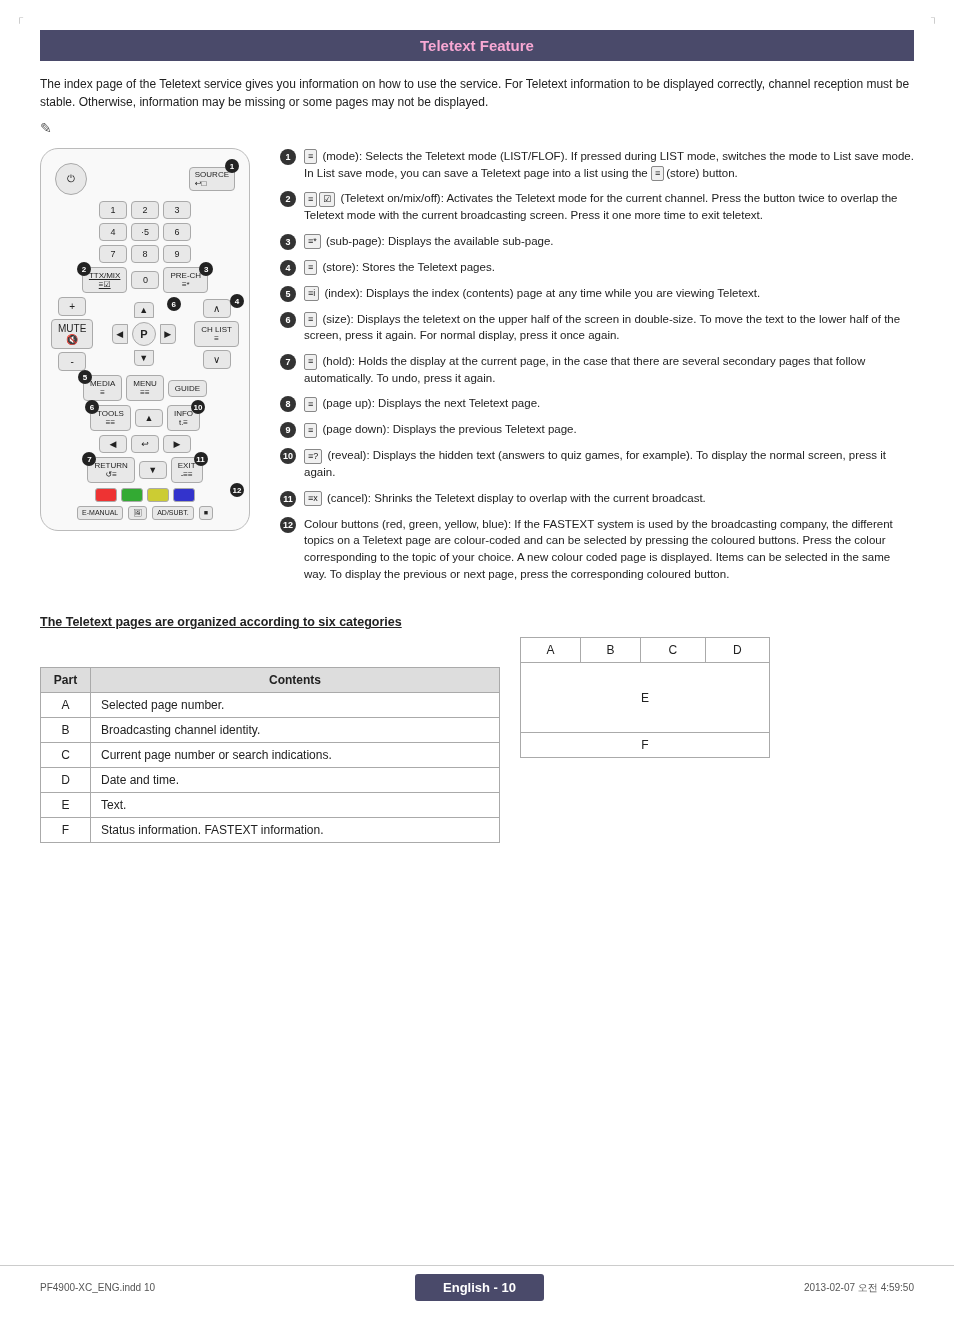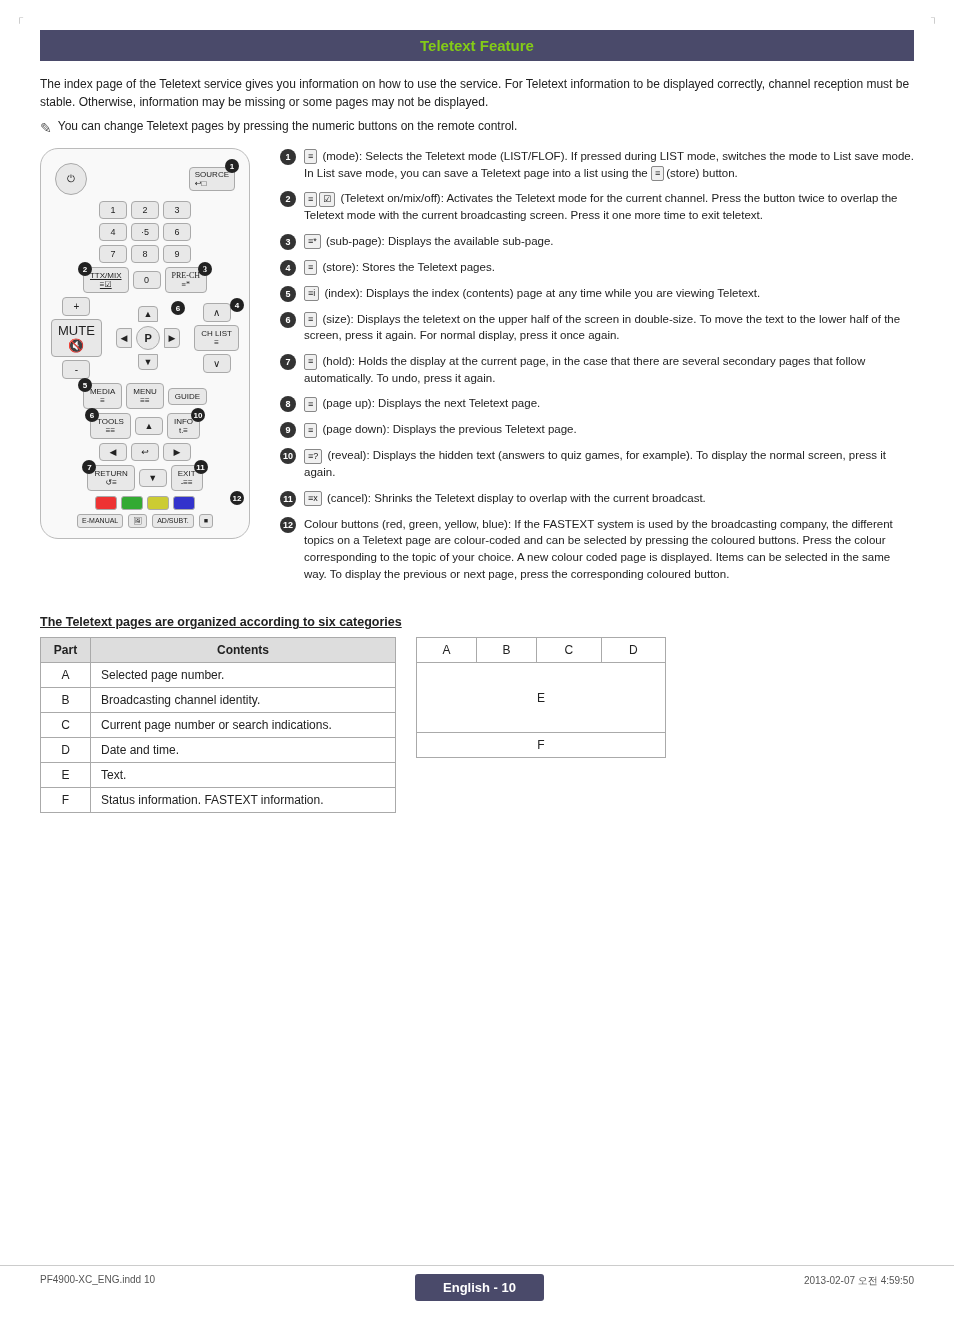--- a/index.html
+++ b/index.html
@@ -15,21 +15,21 @@
     .page {
       width: 954px;
       min-height: 1321px;
       background: #fff;
       padding: 30px 40px 60px 40px;
       position: relative;
     }
     
     .title-bar {
       background: #4a4a6a;
-      color: #84cc16;
+      color: #f9a8d4;
       text-align: center;
       font-size: 15px;
       font-weight: bold;
       padding: 7px 0;
       margin-bottom: 14px;
     }
     
     .intro-text {
       font-size: 12px;
       line-height: 1.5;
@@ -211,21 +211,22 @@
     }
     .table-area {
       display: flex;
       gap: 20px;
       align-items: flex-start;
     }
     .main-table {
       border-collapse: collapse;
       font-size: 12px;
       flex: 0 0 auto;
-      width: 356px;
+      width: 460px;
+      margin-top: 30px;
     }
     .main-table th {
       background: #ddd;
       border: 1px solid #aaa;
       padding: 5px 10px;
       text-align: center;
       font-weight: bold;
     }
     .main-table td {
       border: 1px solid #aaa;
@@ -261,20 +262,21 @@
       padding: 5px 0;
     }
     
     .page-footer {
       position: absolute;
       bottom: 20px;
       left: 0;
       right: 0;
       display: flex;
       justify-content: space-between;
+      align-items: center;
       padding: 0 40px;
       border-top: 1px solid #ccc;
       padding-top: 8px;
       font-size: 10px;
       color: #555;
     }
     .footer-page-badge {
       background: #4a4a6a;
       color: #fff;
       padding: 6px 28px;
@@ -303,21 +305,20 @@
 
   <span class="corner-marks">┌</span>
   <span class="corner-marks-tr">┐</span>
 
   <div class="title-bar">Teletext Feature</div>
 
   <p class="intro-text">The index page of the Teletext service gives you information on how to use the service. For Teletext information to be displayed correctly, channel reception must be stable. Otherwise, information may be missing or some pages may not be displayed.</p>
 
   <div class="note-line">
     <span class="note-icon">✎</span>
-    <span>You can change Teletext pages by pressing the numeric buttons on the remote control.</span>
   </div>
 
   <div class="main-content">
 
     <div class="remote-wrap">
       <div class="remote">
 
         <div class="remote-row" style="justify-content:space-between; padding: 0 4px; margin-bottom:6px; position:relative;">
           <div class="r-power">⏻</div>
           <div style="display:flex; flex-direction:column; align-items:flex-end; gap:2px;">
@@ -341,30 +342,30 @@
           <div class="r-btn">8</div>
           <div class="r-btn">9</div>
         </div>
 
         <div class="remote-row" style="position:relative;">
           <div style="display:flex; flex-direction:column; align-items:center; gap:1px; position:relative;text-decoration:underline;">
             <div class="r-btn" style="font-size:8px;">TTX/MIX<br>≡☑</div>
             <span class="r-badge" style="top:-5px;left:-5px;">2</span>
           </div>
           <div class="r-btn">0</div>
-          <div style="display:flex; flex-direction:column; align-items:center; gap:1px; position:relative;font-family:Liberation Serif, serif;">
+          <div style="display:flex; flex-direction:column; align-items:center; gap:1px; position:relative;">
             <div class="r-btn" style="font-size:8px;">PRE-CH<br>≡*</div>
             <span class="r-badge" style="top:-5px;right:-5px;">3</span>
           </div>
         </div>
 
         <div class="remote-row" style="margin-top:4px; align-items:center; position:relative;">
           <div style="display:flex; flex-direction:column; gap:3px; align-items:center;">
             <div class="r-btn" style="font-size:10px;">+</div>
-            <div class="r-btn" style="font-size:13px;">MUTE<br>🔇</div>
+            <div class="r-btn" style="font-size:10px;">MUTE<br>🔇</div>
             <div class="r-btn" style="font-size:10px;">-</div>
           </div>
 
           <div class="r-nav" style="position:relative;">
             <div class="r-nav-up">▲</div>
             <div class="r-nav-down">▼</div>
             <div class="r-nav-left">◀</div>
             <div class="r-nav-right">▶</div>
             <div class="r-nav-center" style="font-weight:bold; font-size:11px;">P</div>
             <span class="r-badge" style="top:-5px;right:-5px;">6</span>

